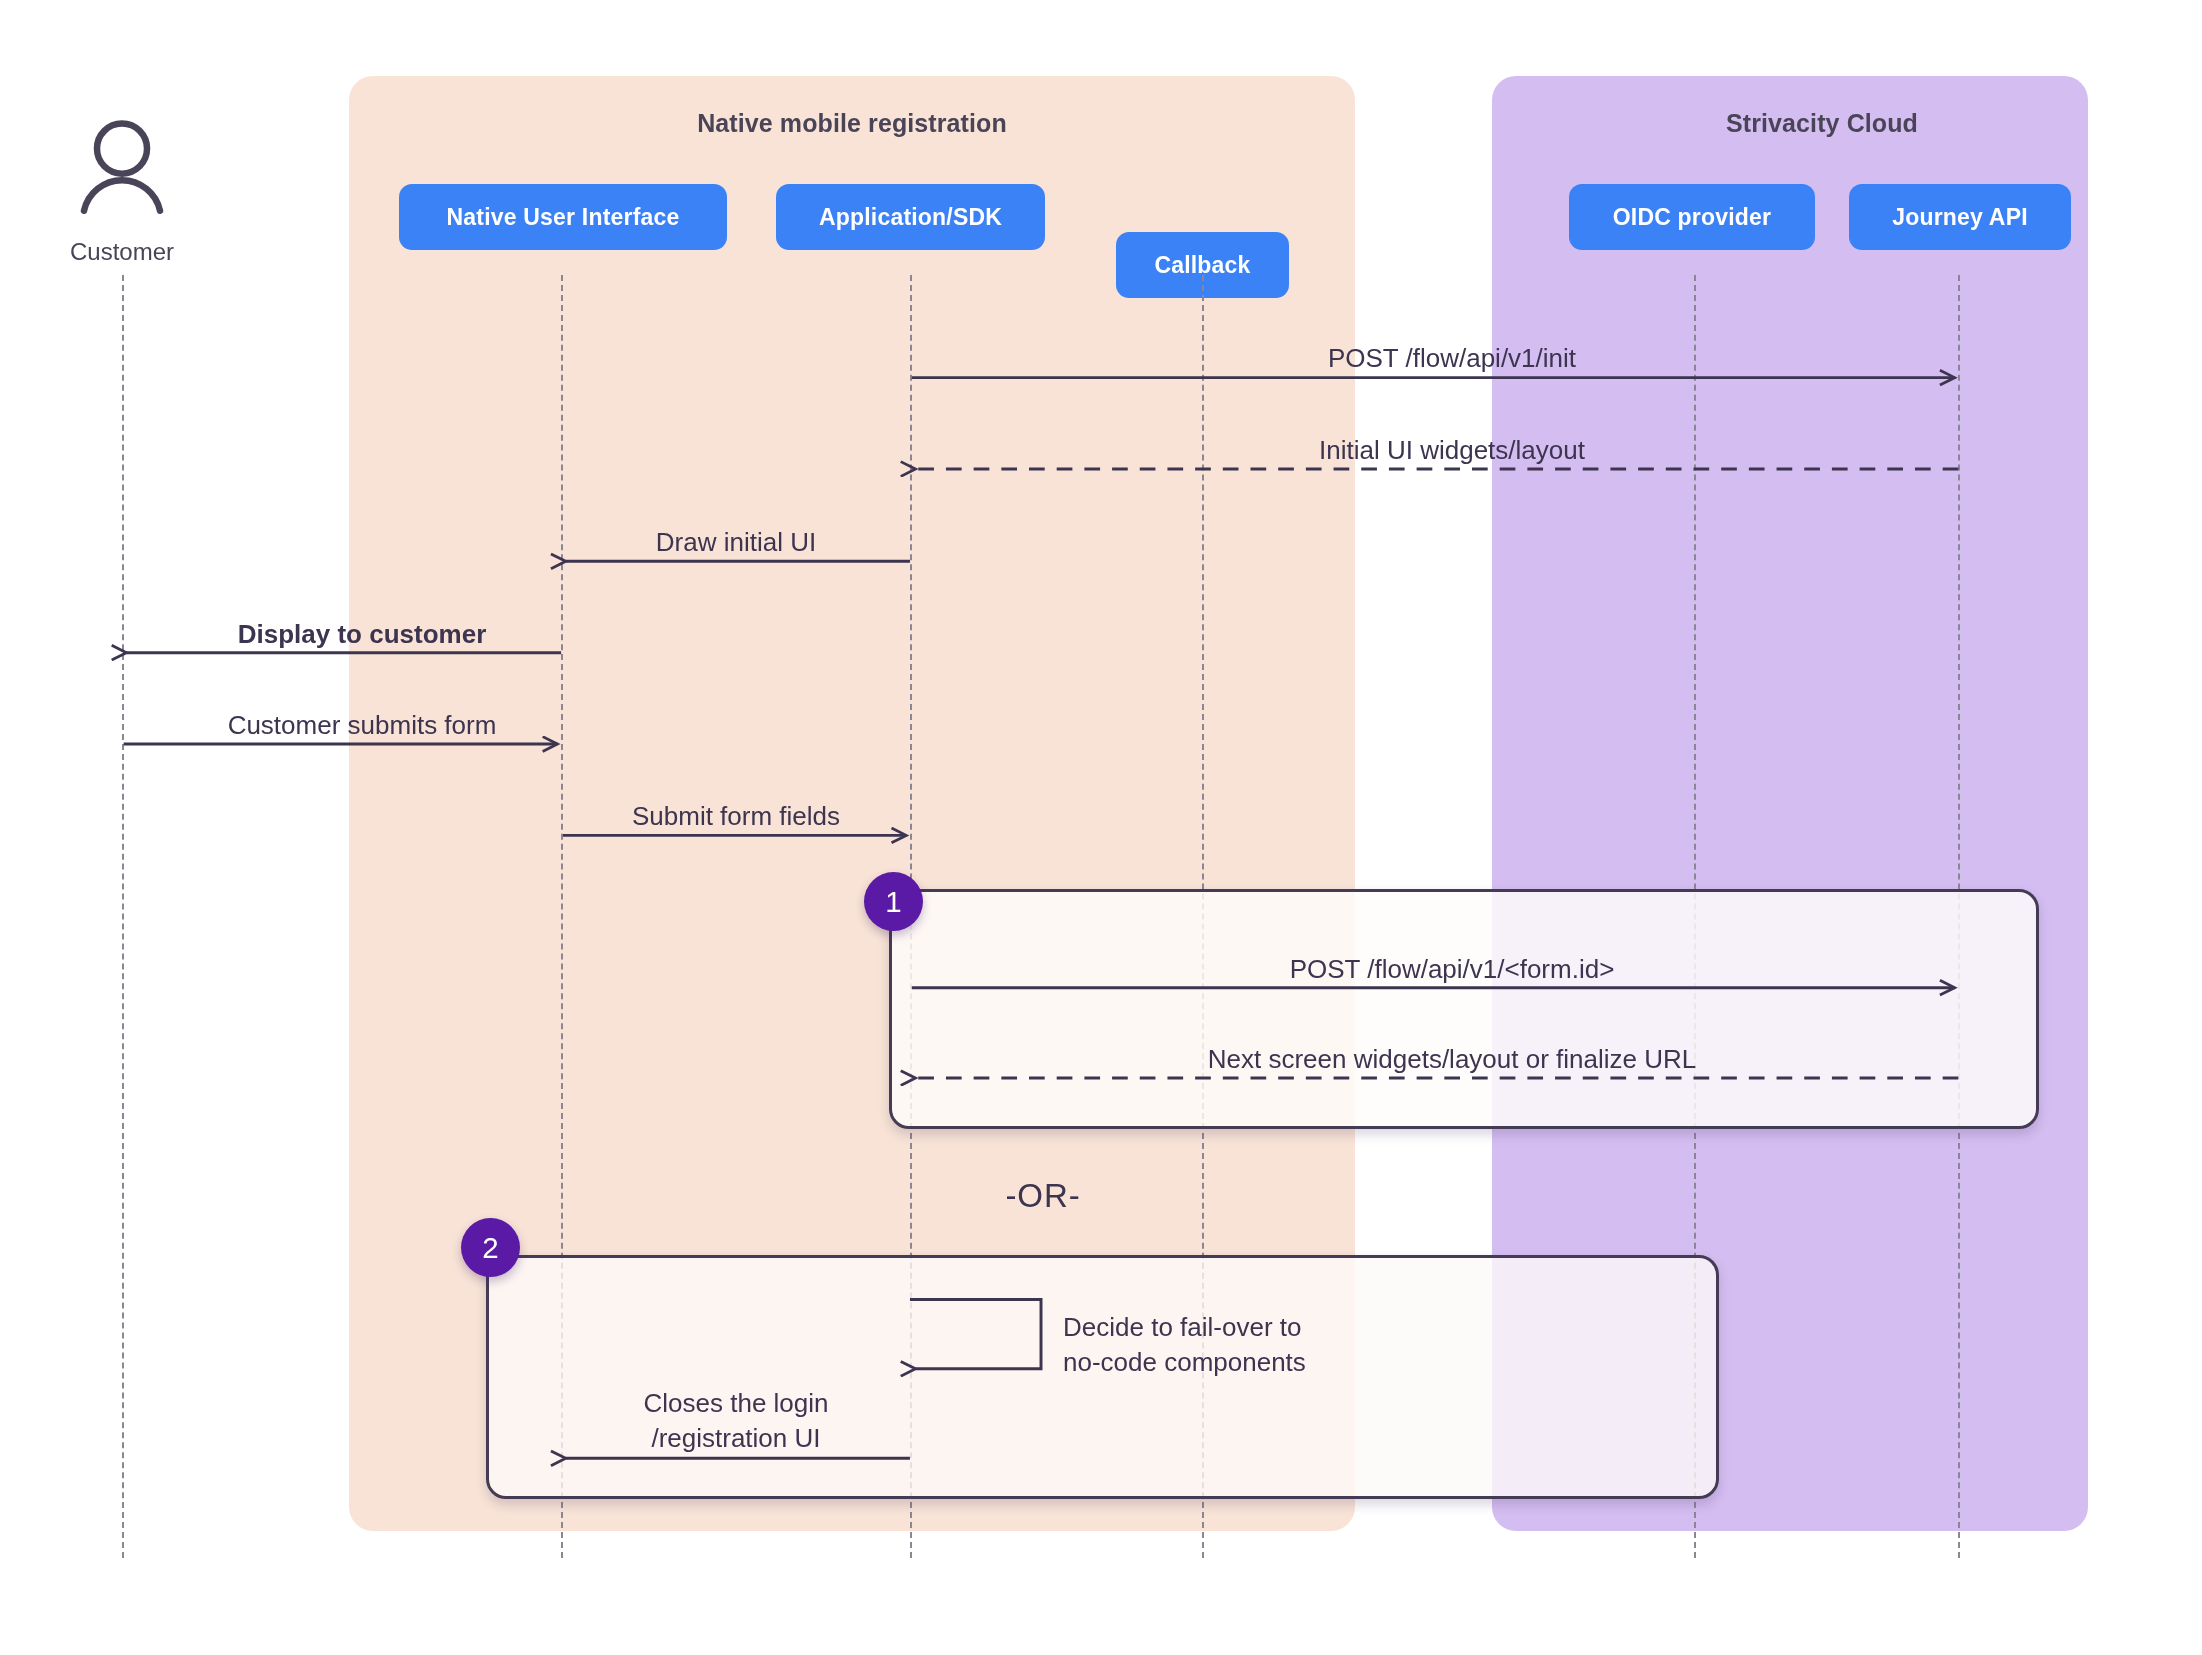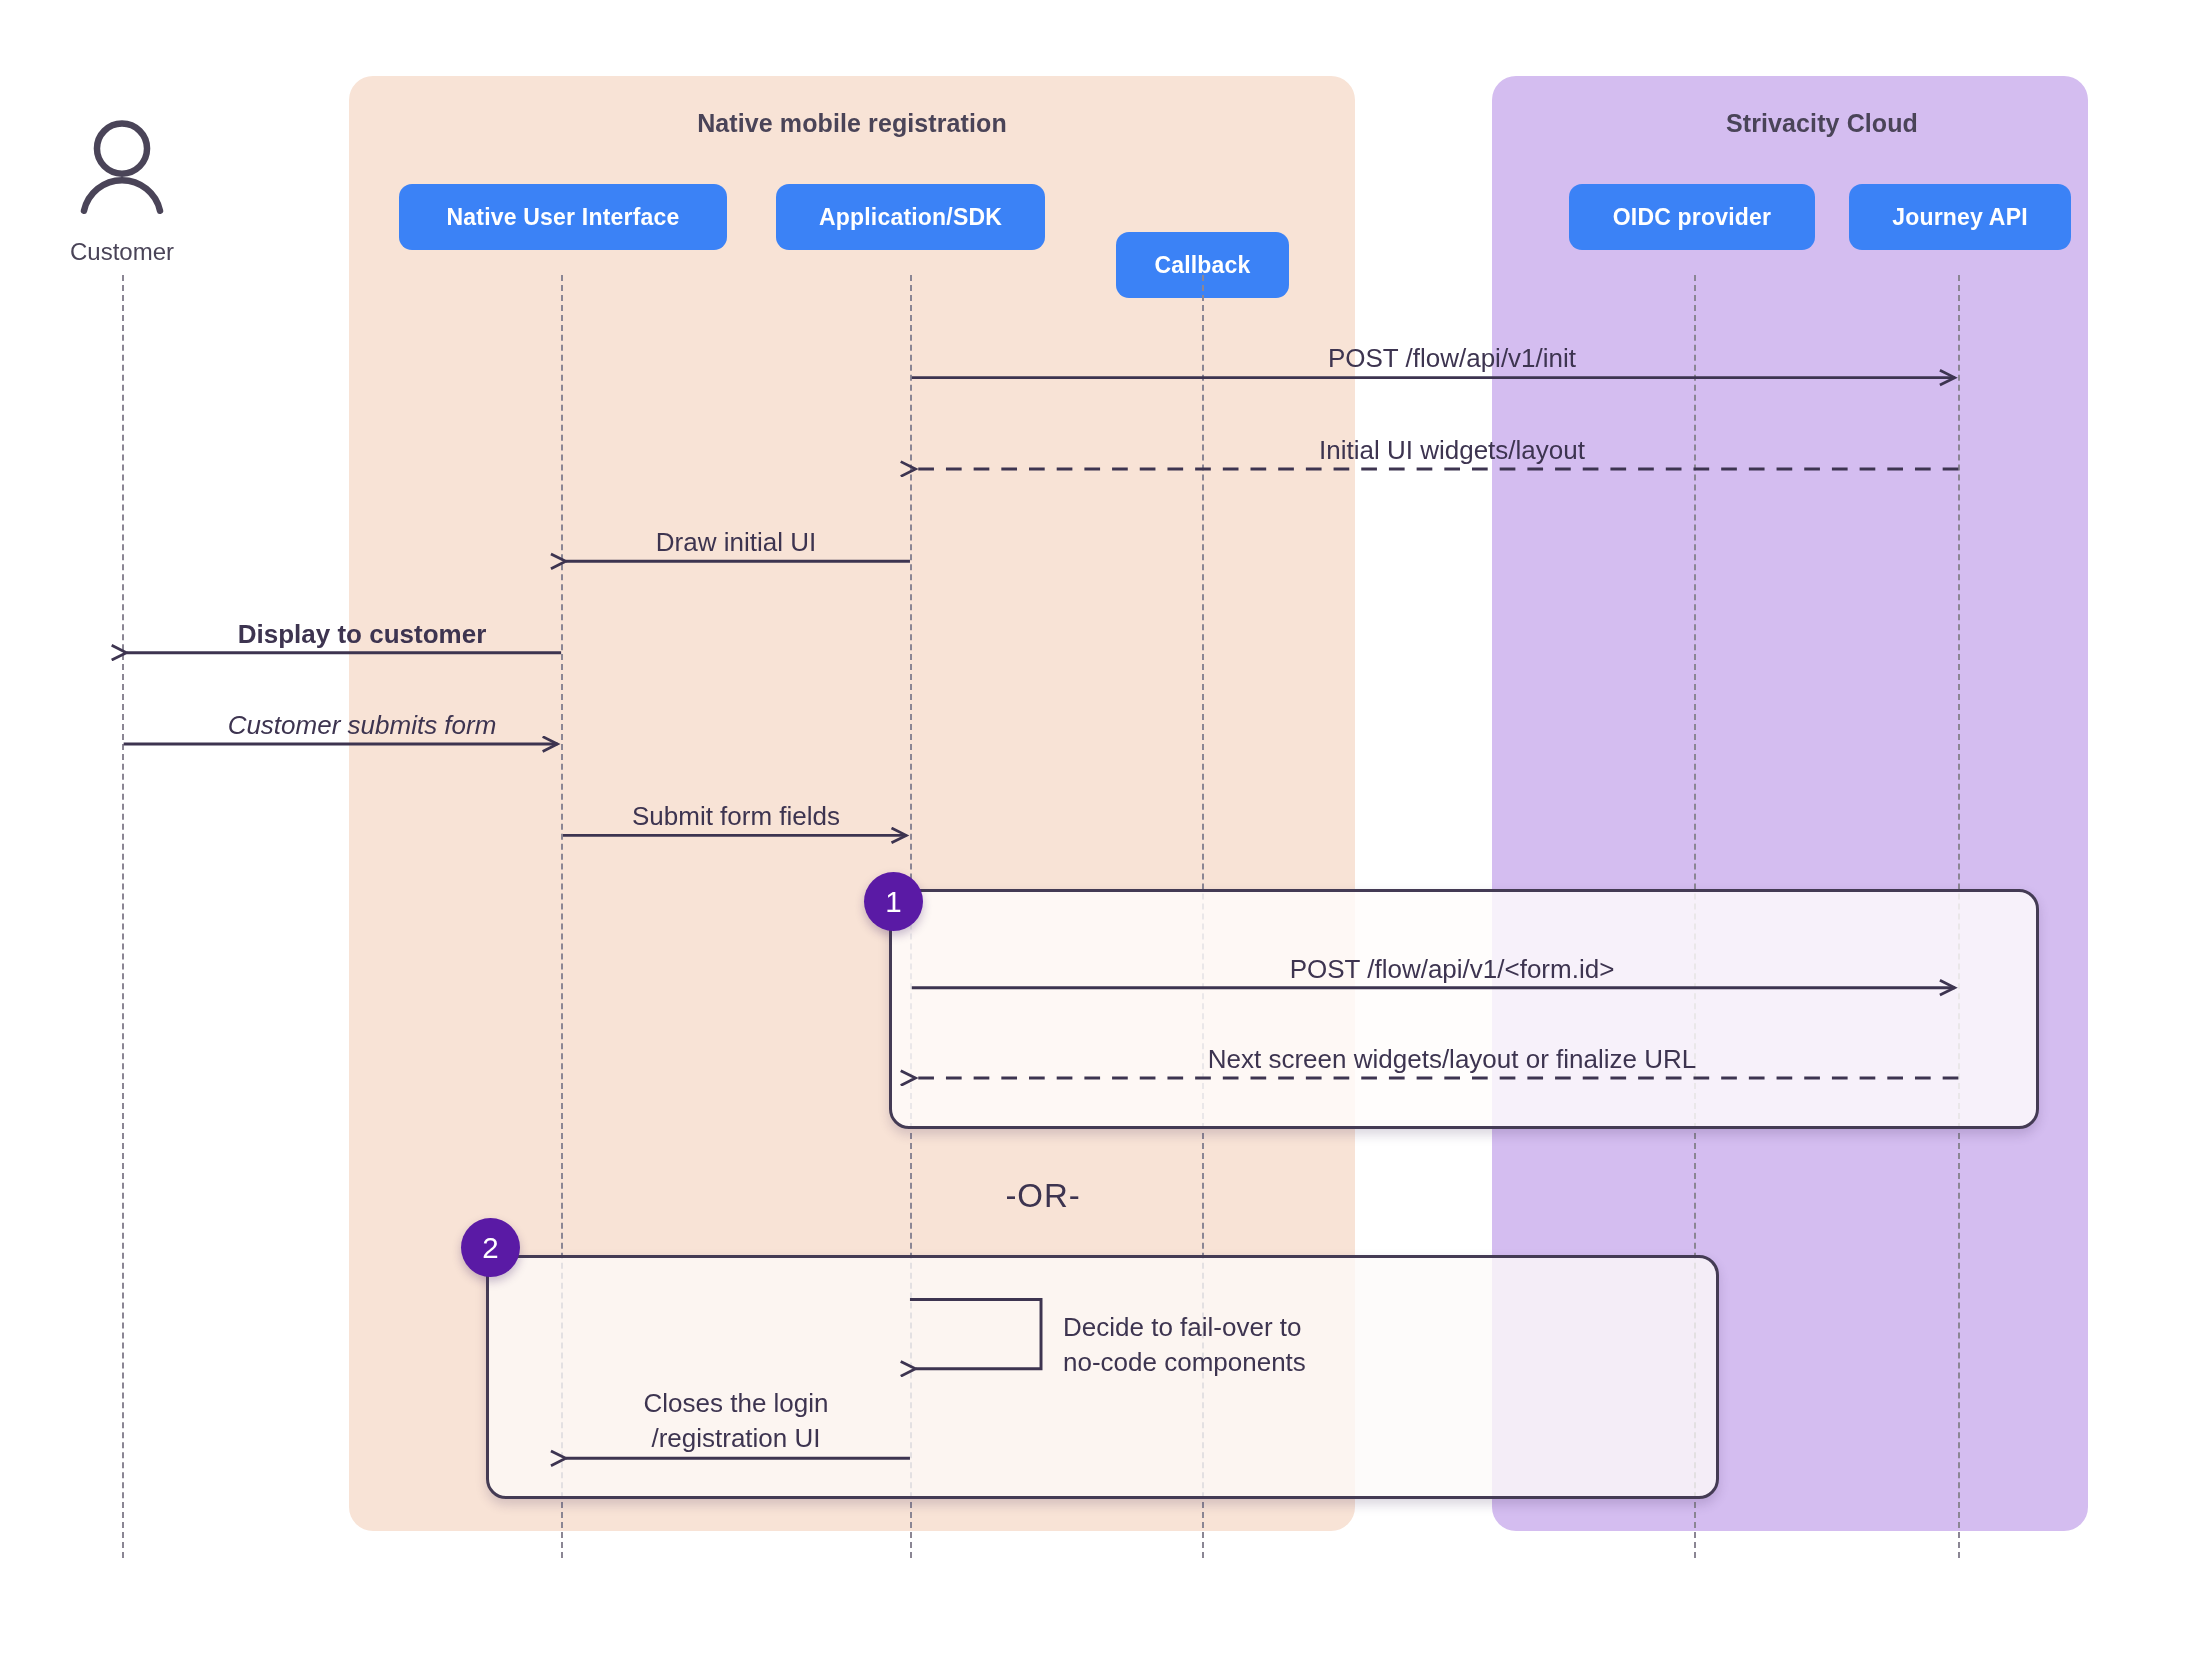--- a/index.html
+++ b/index.html
@@ -199,21 +199,21 @@
   </svg>
 
   <div class="msg-label center" style="left:1452px; top:341px;">POST /flow/api/v1/init</div>
 
   <div class="msg-label center" style="left:1452px; top:433px;">Initial UI widgets/layout</div>
 
   <div class="msg-label center" style="left:736px; top:525px;">Draw initial UI</div>
 
   <div class="msg-label center" style="left:362px; top:617px;font-weight:bold;">Display to customer</div>
 
-  <div class="msg-label center" style="left:362px; top:708px;font-style:italic;">Customer submits form</div>
+  <div class="msg-label center" style="left:362px; top:708px;">Customer submits form</div>
 
   <div class="msg-label center" style="left:736px; top:799px;">Submit form fields</div>
 
   <div class="msg-label center" style="left:1452px; top:952px;">POST /flow/api/v1/&lt;form.id&gt;</div>
 
   <div class="msg-label center" style="left:1452px; top:1042px;">Next screen widgets/layout or finalize URL</div>
 
   <div class="msg-label left" style="left:1063px; top:1310px;">Decide to fail-over to
 no-code components</div>
 

